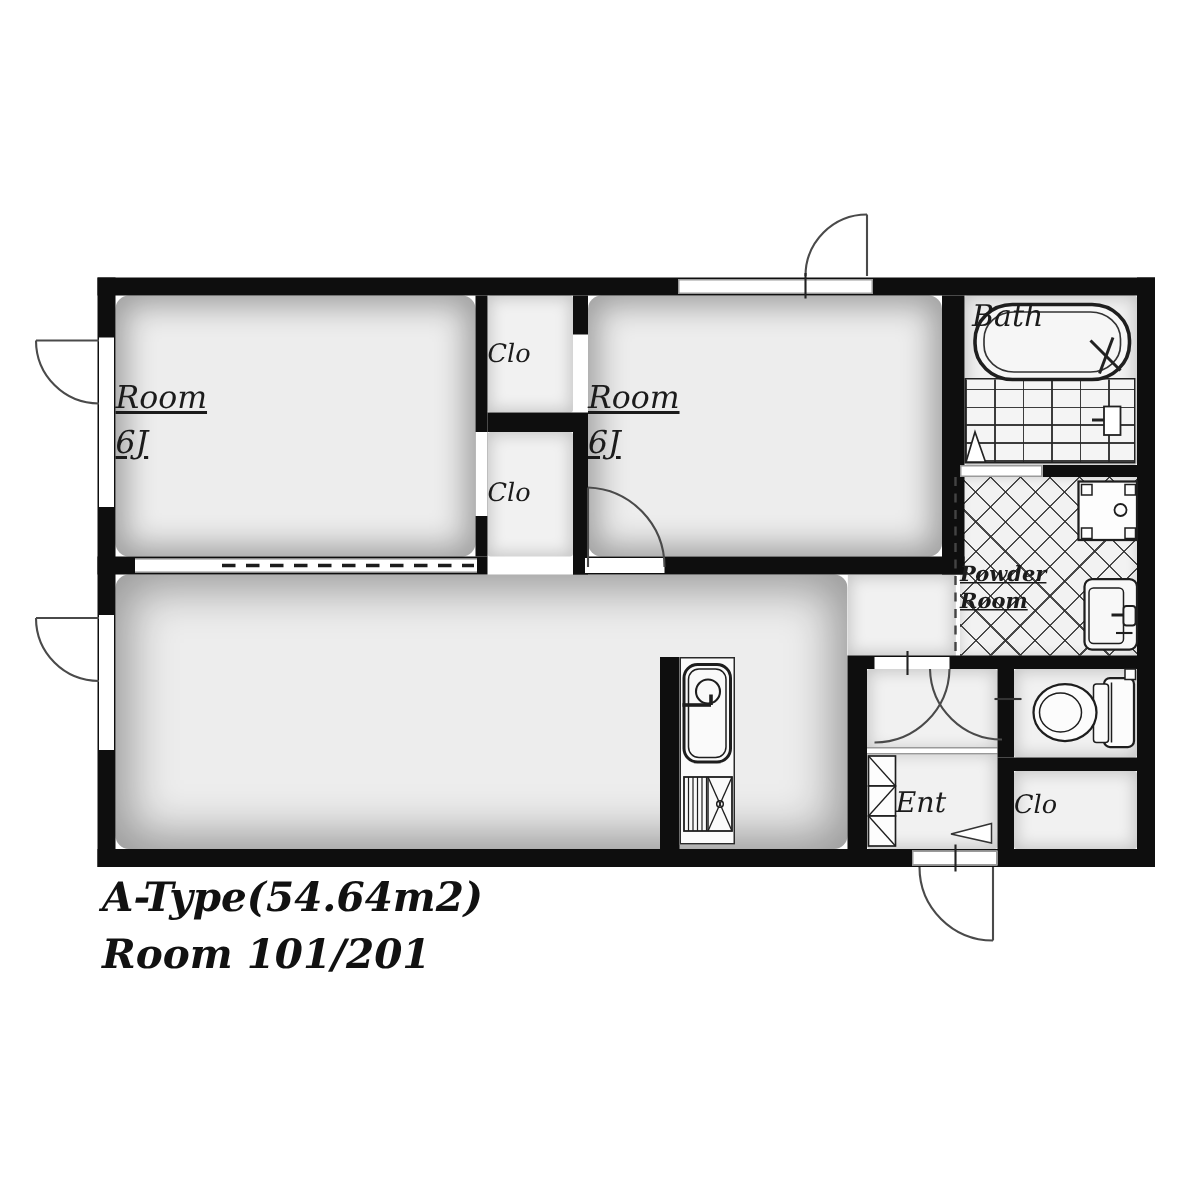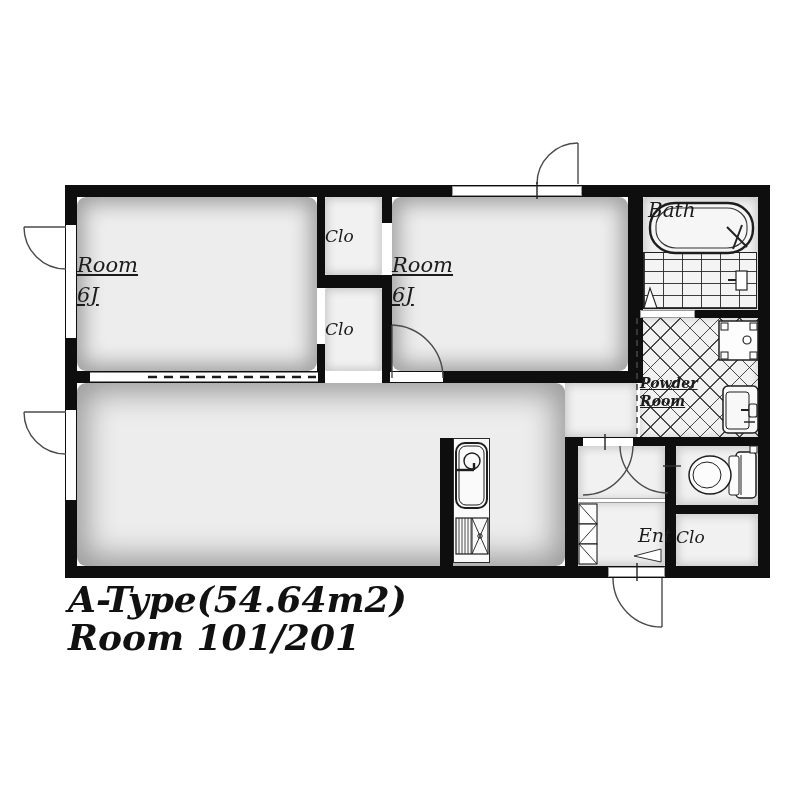--- a/index.html
+++ b/index.html
@@ -25,21 +25,21 @@
     border:1px solid #222;box-sizing:border-box;}
   .lbl{position:absolute;color:#1b1b1b;font-style:italic;text-align:left;}
   .lbl .ln{display:block;text-decoration:underline;}
   .lbl-room{font-size:21px;line-height:30px;}
   .lbl-clo{font-size:17px;line-height:18px;}
   .lbl-bath{font-size:20px;line-height:22px;}
   .lbl-powder{font-size:14px;line-height:18px;font-weight:bold;}
   .lbl-ldk{font-size:21px;line-height:30px;}
   .lbl-ent{font-size:19px;line-height:20px;}
   .title{position:absolute;left:68px;top:580px;color:#111;
-         font-weight:bold;font-style:italic;font-size:36px;line-height:38px;}
+         font-weight:bold;font-style:italic;font-size:27px;line-height:38px;}
   svg.overlay{position:absolute;left:0;top:0;pointer-events:none;}
   .kitchen-unit{position:absolute;background:#fbfbfb;border:1px solid #2a2a2a;box-sizing:border-box;}
   .steprail{position:absolute;background:#fff;border-top:1px solid #999;border-bottom:1px solid #999;box-sizing:border-box;}
 </style>
 </head>
 <body>
 
 <div id="plan">
 
   <div class="floor" style="left:77px;top:197px;width:240px;height:174px;"></div>
@@ -205,21 +205,21 @@
     <span class="ln">Room</span>
     <span class="ln">6J</span>
   </div>
   <div class="lbl lbl-bath" style="left:648px;top:199px;width:106px;">Bath</div>
   <div class="lbl lbl-powder" style="left:640px;top:358px;width:92px;margin-top:16px;">
     <span class="ln">Powder</span>
     <span class="ln">Room</span>
   </div>
   <div class="lbl lbl-ldk" style="left:200px;top:442px;width:260px;">
   </div>
-  <div class="lbl lbl-ent" style="left:614px;top:525px;width:75px;padding-left:24px;">Ent</div>
+  <div class="lbl lbl-ent" style="left:597px;top:525px;width:75px;">Ent</div>
   <div class="lbl lbl-clo" style="left:676px;top:528px;width:82px;">Clo</div>
 
   <div class="title">
     <div>A-Type(54.64m2)</div>
     <div>Room 101/201</div>
   </div>
 
 </div>
 
 </body></html>

